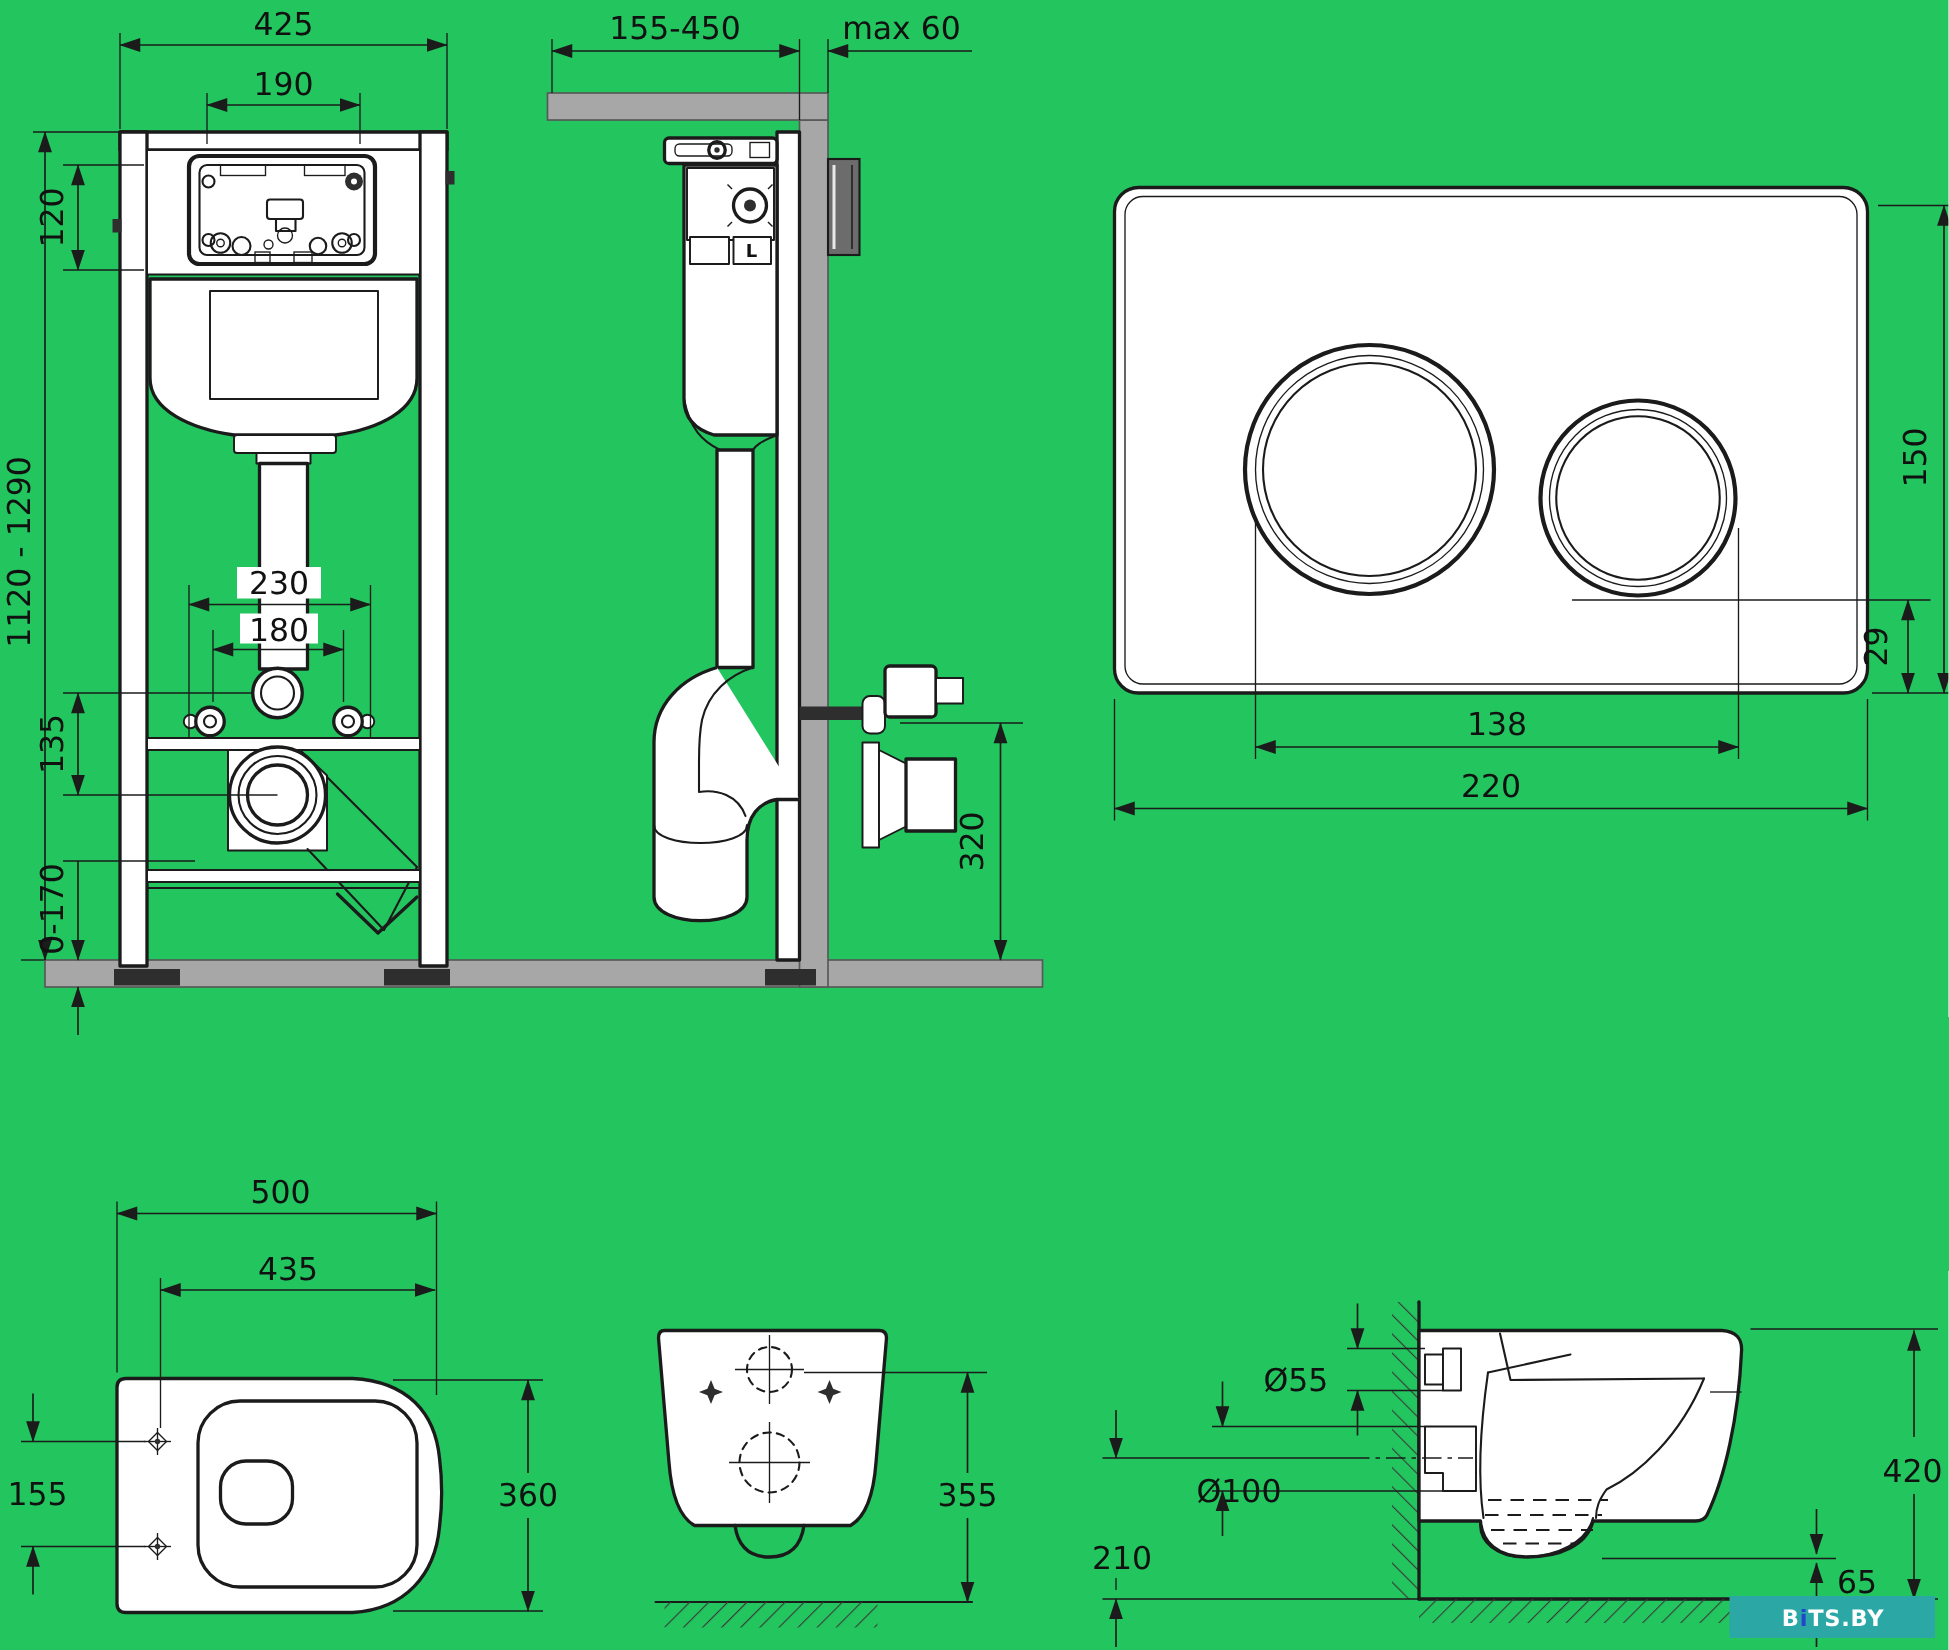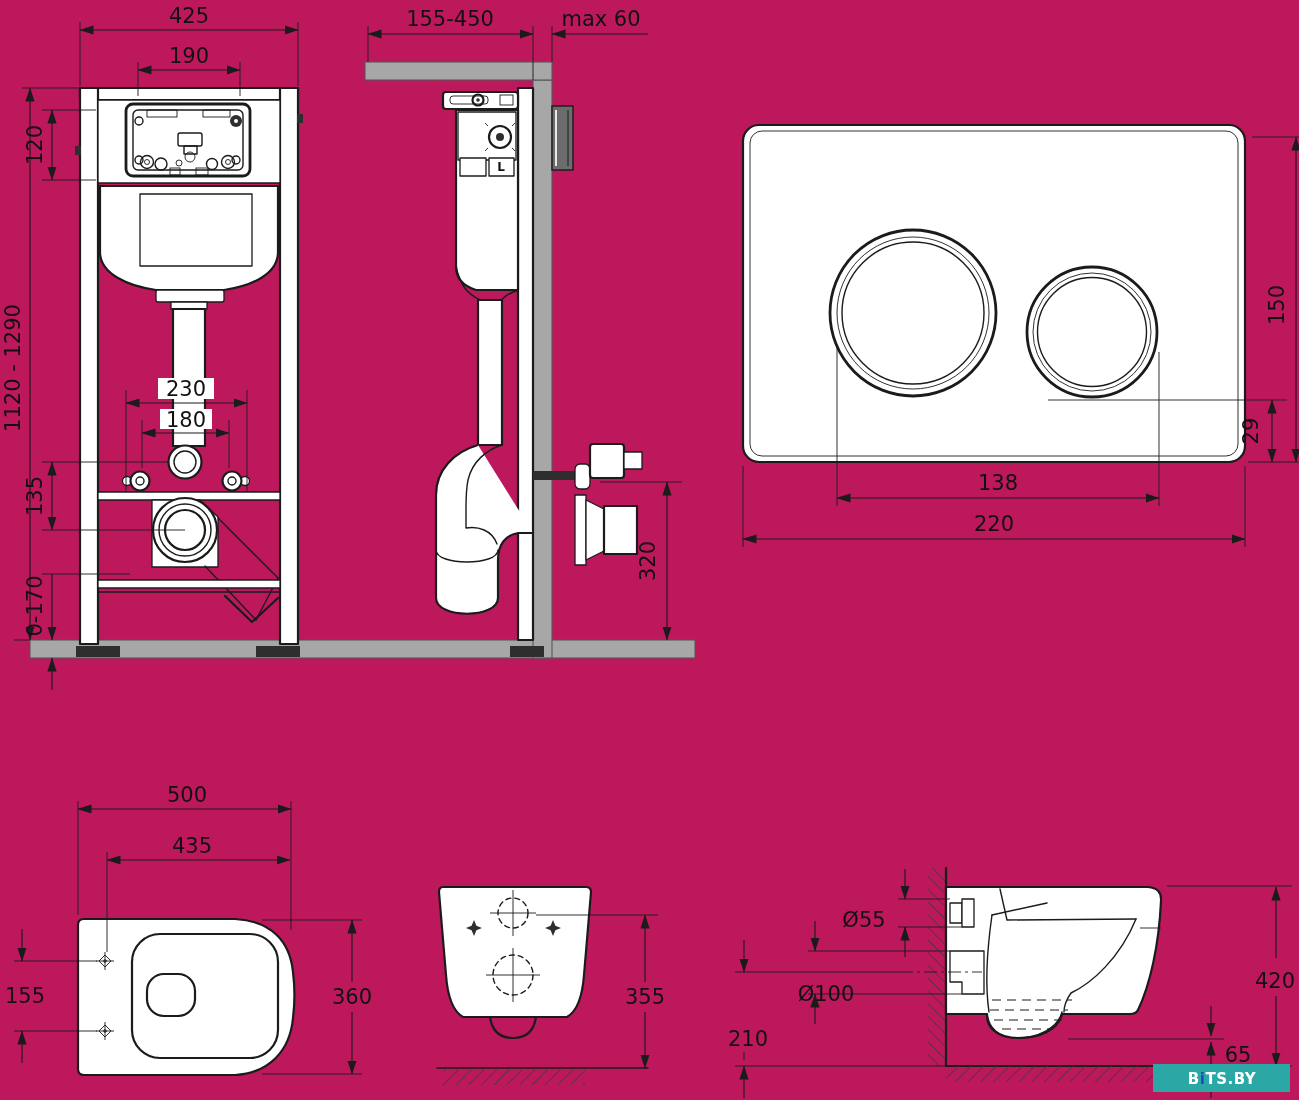--- a/index.html
+++ b/index.html
@@ -1,16 +1,16 @@
 <!DOCTYPE html>
 <html><head>
 <meta charset="utf-8">
 <style>
   html,body{margin:0;padding:0;background:#fff}
-  #stage{width:1299px;height:1100px;position:relative;background:#be185d;overflow:hidden}
+  #stage{width:1299px;height:1100px;position:relative;background:#22c55e;overflow:hidden}
   svg{display:block}
   .ln{fill:none;stroke:#1b1b1b;stroke-width:1.4;stroke-linejoin:round;stroke-linecap:round}
   .ln2{fill:none;stroke:#1b1b1b;stroke-width:2.2;stroke-linejoin:round;stroke-linecap:round}
   .ln3{fill:none;stroke:#1b1b1b;stroke-width:2.8;stroke-linejoin:round}
   .thin{fill:none;stroke:#1b1b1b;stroke-width:0.9}
   .dim{fill:none;stroke:#1b1b1b;stroke-width:1.1}
   .fw{fill:#fff;stroke:#1b1b1b;stroke-width:2.2;stroke-linejoin:round}
   .fw1{fill:#fff;stroke:#1b1b1b;stroke-width:1.3;stroke-linejoin:round}
   .fg{fill:#a7a7a7;stroke:#585858;stroke-width:1.1}
   .fd{fill:#2e2e2e;stroke:none}

